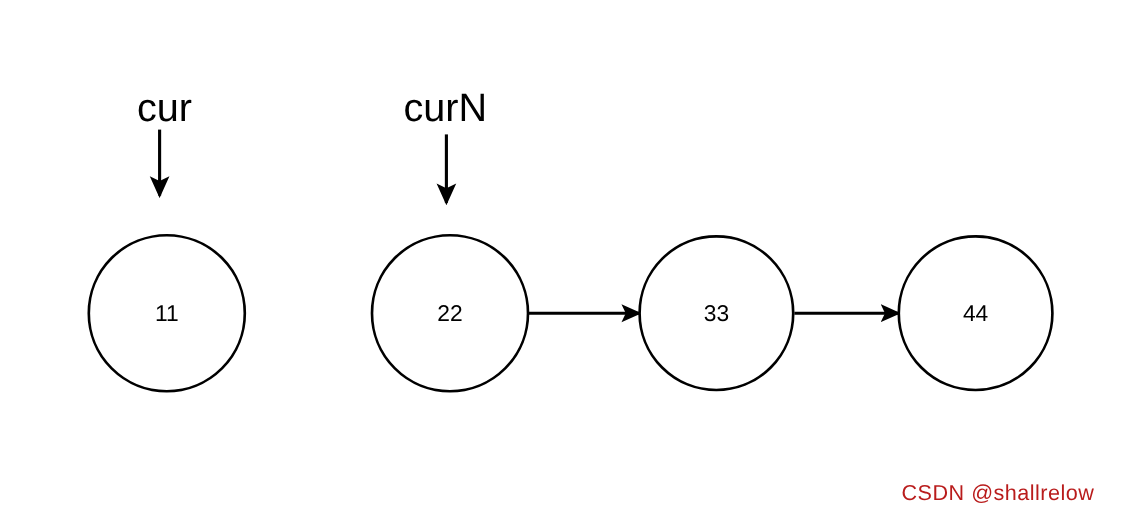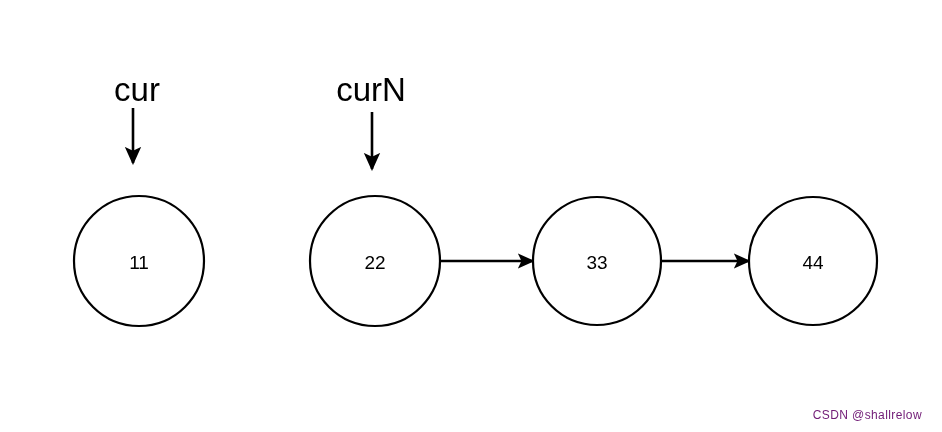--- a/index.html
+++ b/index.html
@@ -48,25 +48,25 @@
     stroke: #000000;
     stroke-width: 2.6;
     fill: none;
   }
   .arrow-head {
     fill: #000000;
     stroke: none;
   }
   .watermark {
     position: absolute;
-    right: 20px;
+    right: 30px;
     bottom: 10px;
     font-family: "Liberation Sans", sans-serif;
-    font-size: 12px;
-    color: #701a75;
+    font-size: 18px;
+    color: #b91c1c;
     letter-spacing: 0.4px;
     white-space: nowrap;
     user-select: none;
   }
 </style>
 </head>
 <body>
 
 <svg id="canvas" viewBox="0 0 942 432">
 

